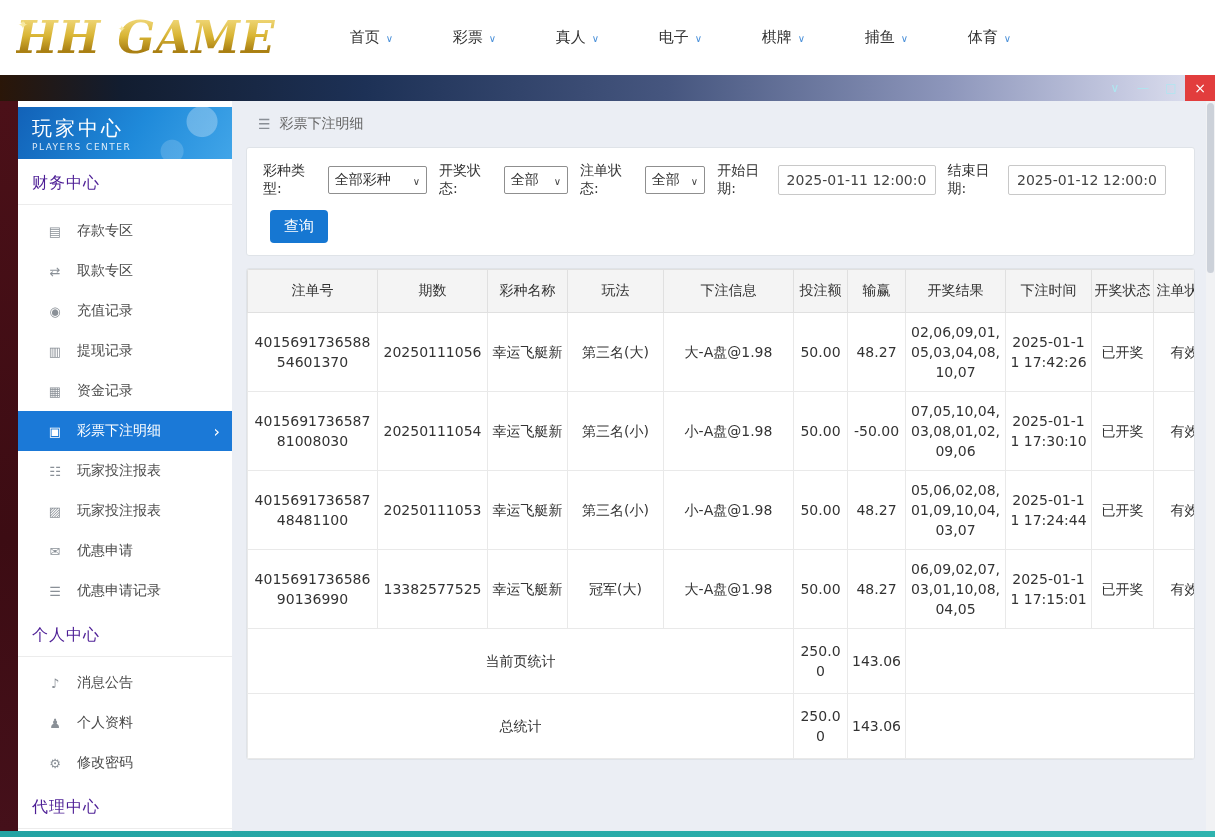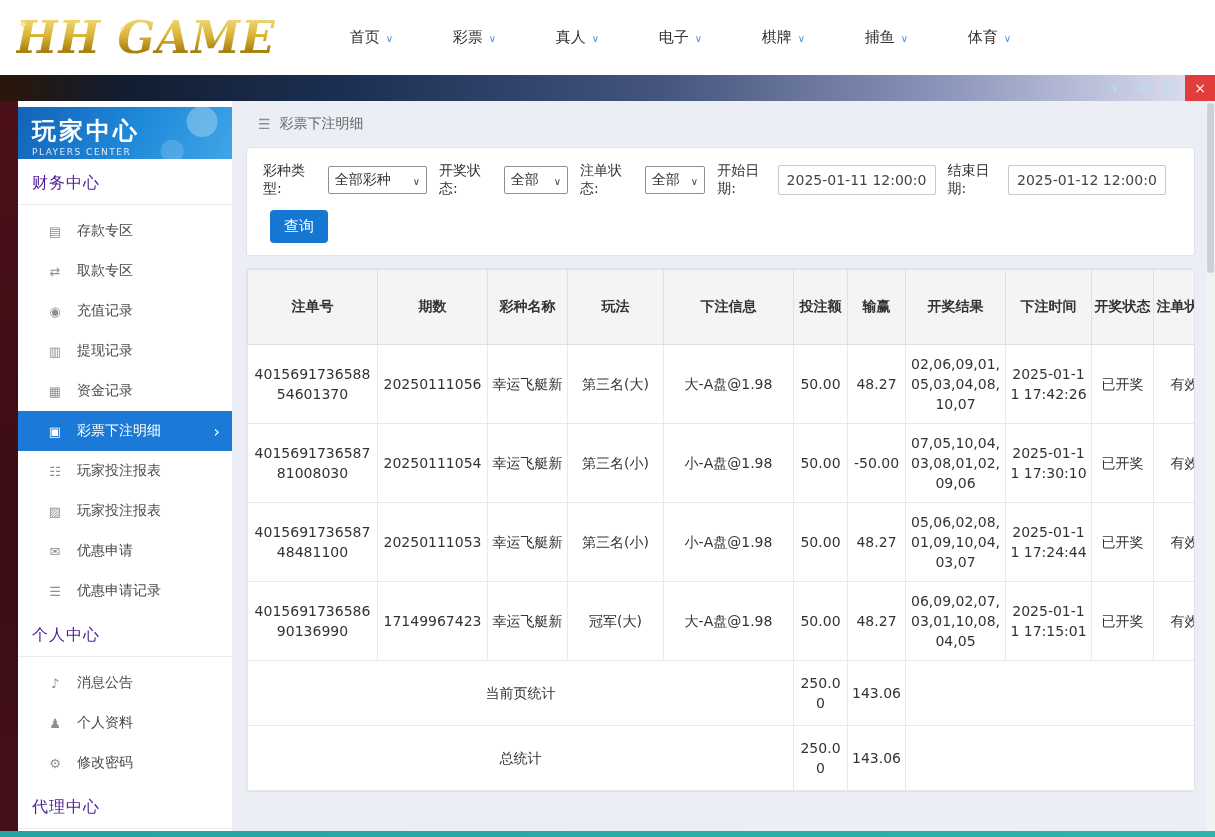--- a/index.html
+++ b/index.html
@@ -37,21 +37,21 @@
   .left-strip { width:18px; background:linear-gradient(180deg,#4b1018 0%,#3c0c13 60%,#45101a 100%); }
   .bottom-strip { height:6px; background:linear-gradient(90deg,#24a3a3,#2fb3ae); }
 
   
   .sidebar { width:214px; background:#fff; padding-top:6px; overflow:hidden; }
   .sb-header { height:52px; color:#fff; padding:8px 14px 6px; position:relative; overflow:hidden;
     background:
       radial-gradient(circle at 86% 28%, rgba(255,255,255,.28) 0 15px, rgba(255,255,255,0) 16px),
       radial-gradient(circle at 72% 85%, rgba(255,255,255,.16) 0 11px, rgba(255,255,255,0) 12px),
       linear-gradient(120deg,#1262b8 0%,#1f8ada 55%,#41a5e8 100%); }
-  .sb-title { font-size:24px; letter-spacing:3px; font-weight:bold; }
+  .sb-title { font-size:20px; letter-spacing:3px; font-weight:normal; }
   .sb-sub { font-size:9px; opacity:.85; letter-spacing:1.5px; }
   .sb-section { font-size:16px; color:#4c1d95; letter-spacing:1px; padding:14px 0 10px 14px;
                 border-bottom:1px solid #ececec; margin-bottom:6px; }
   .sb-item { height:40px; display:flex; align-items:center; gap:13px; padding-left:28px;
              font-size:14px; color:#4a4a4a; cursor:pointer; position:relative; }
   .sb-item .g { width:18px; text-align:center; color:#8a9097; font-size:13px; }
   .sb-item.active { background:#1b79d7; color:#fff; }
   .sb-item.active .g { color:#fff; }
   .sb-item .arr { position:absolute; right:12px; color:#fff; font-size:16px; }
 
@@ -71,21 +71,21 @@
   .sel-arrow { color:#444; font-size:10px; padding-top:2px; margin-left:8px; }
   .w-type { width:102px; } .w-draw { width:66px; } .w-order { width:62px; }
   .inp { border:1px solid #c8c8c8; border-radius:2px; height:30px; width:158px;
          padding:0 8px; font-size:14px; color:#444; font-family:inherit; }
   .btn-query { margin-top:12px; background:#1677d2; color:#fff; border:none; width:58px;
                height:33px; border-radius:4px; font-size:15px; cursor:pointer;margin-left:7px; }
 
   
   .table-card { overflow:hidden; }
   table { width:100%; border-collapse:collapse; table-layout:fixed; }
-  th { background:#f4f4f4; font-size:14px; font-weight:bold; color:#333; padding:28px 2px;
+  th { background:#f4f4f4; font-size:14px; font-weight:normal; color:#333; padding:12px 2px;
        border:1px solid #e0e0e0; }
   td { font-size:14px; color:#333; text-align:center; padding:9px 3px; border:1px solid #e9e9e9;
        word-break:break-all; line-height:20px; }
   tr.summary td { padding:12px 3px; }
 
   
   .scrollbar { position:absolute; right:0; top:0; bottom:0; width:9px; background:#f1f2f4; }
   .scroll-thumb { position:absolute; top:2px; left:1px; width:7px; height:170px;
                   background:#ccd1d9; border-radius:4px; }
 </style>
@@ -317,21 +317,21 @@
               <td>小-A盘@1.98</td>
               <td>50.00</td>
               <td>48.27</td>
               <td>05,06,02,08,01,09,10,04,03,07</td>
               <td>2025-01-11 17:24:44</td>
               <td>已开奖</td>
               <td>有效</td>
             </tr>
             <tr>
               <td>401569173658690136990</td>
-              <td>17149967423</td>
+              <td>13382577525</td>
               <td>幸运飞艇新</td>
               <td>冠军(大)</td>
               <td>大-A盘@1.98</td>
               <td>50.00</td>
               <td>48.27</td>
               <td>06,09,02,07,03,01,10,08,04,05</td>
               <td>2025-01-11 17:15:01</td>
               <td>已开奖</td>
               <td>有效</td>
             </tr>

